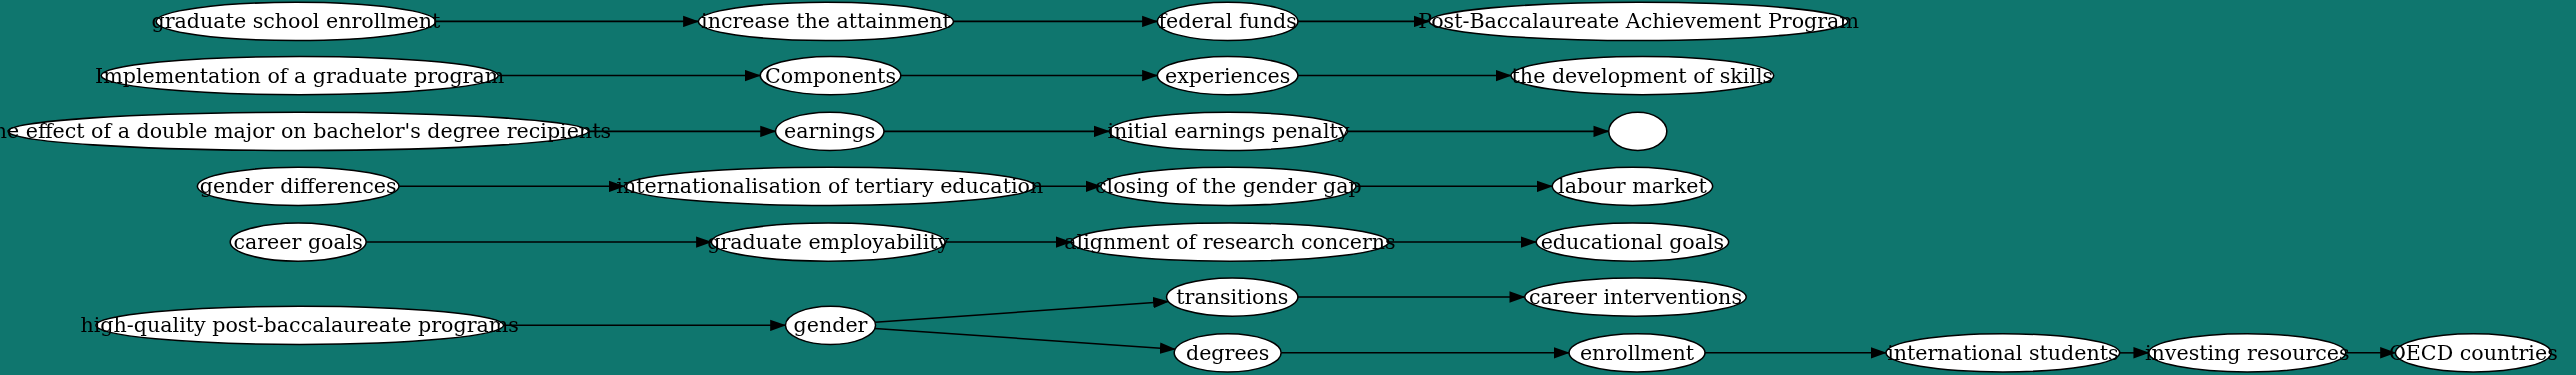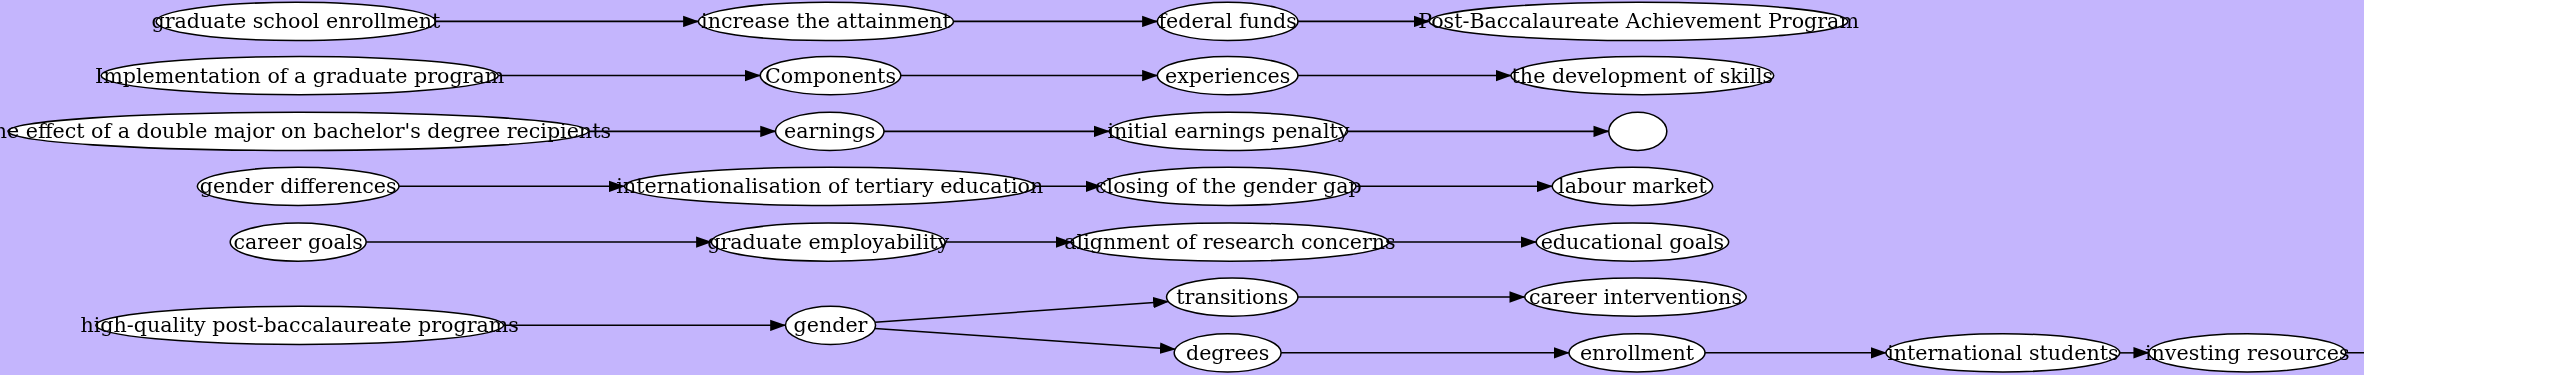--- a/index.html
+++ b/index.html
@@ -1,23 +1,23 @@
 <!DOCTYPE html>
 <html style="font-size:12.2px"><head>
 <meta charset="utf-8">
 <style>
   html, body {
     margin: 0;
     padding: 0;
     background: #ffffff;
   }
   .canvas {
-    width: 2364px;
+    width: 2576px;
     height: 375px;
-    background: #c4b5fd;
+    background: #0f766e;
     overflow: hidden;
   }
   svg {
     display: block;
     width: 2576px;
     height: 375px;
   }
   .node-label {
     font-family: "DejaVu Serif", "Liberation Serif", serif;
     font-size: 27px;

